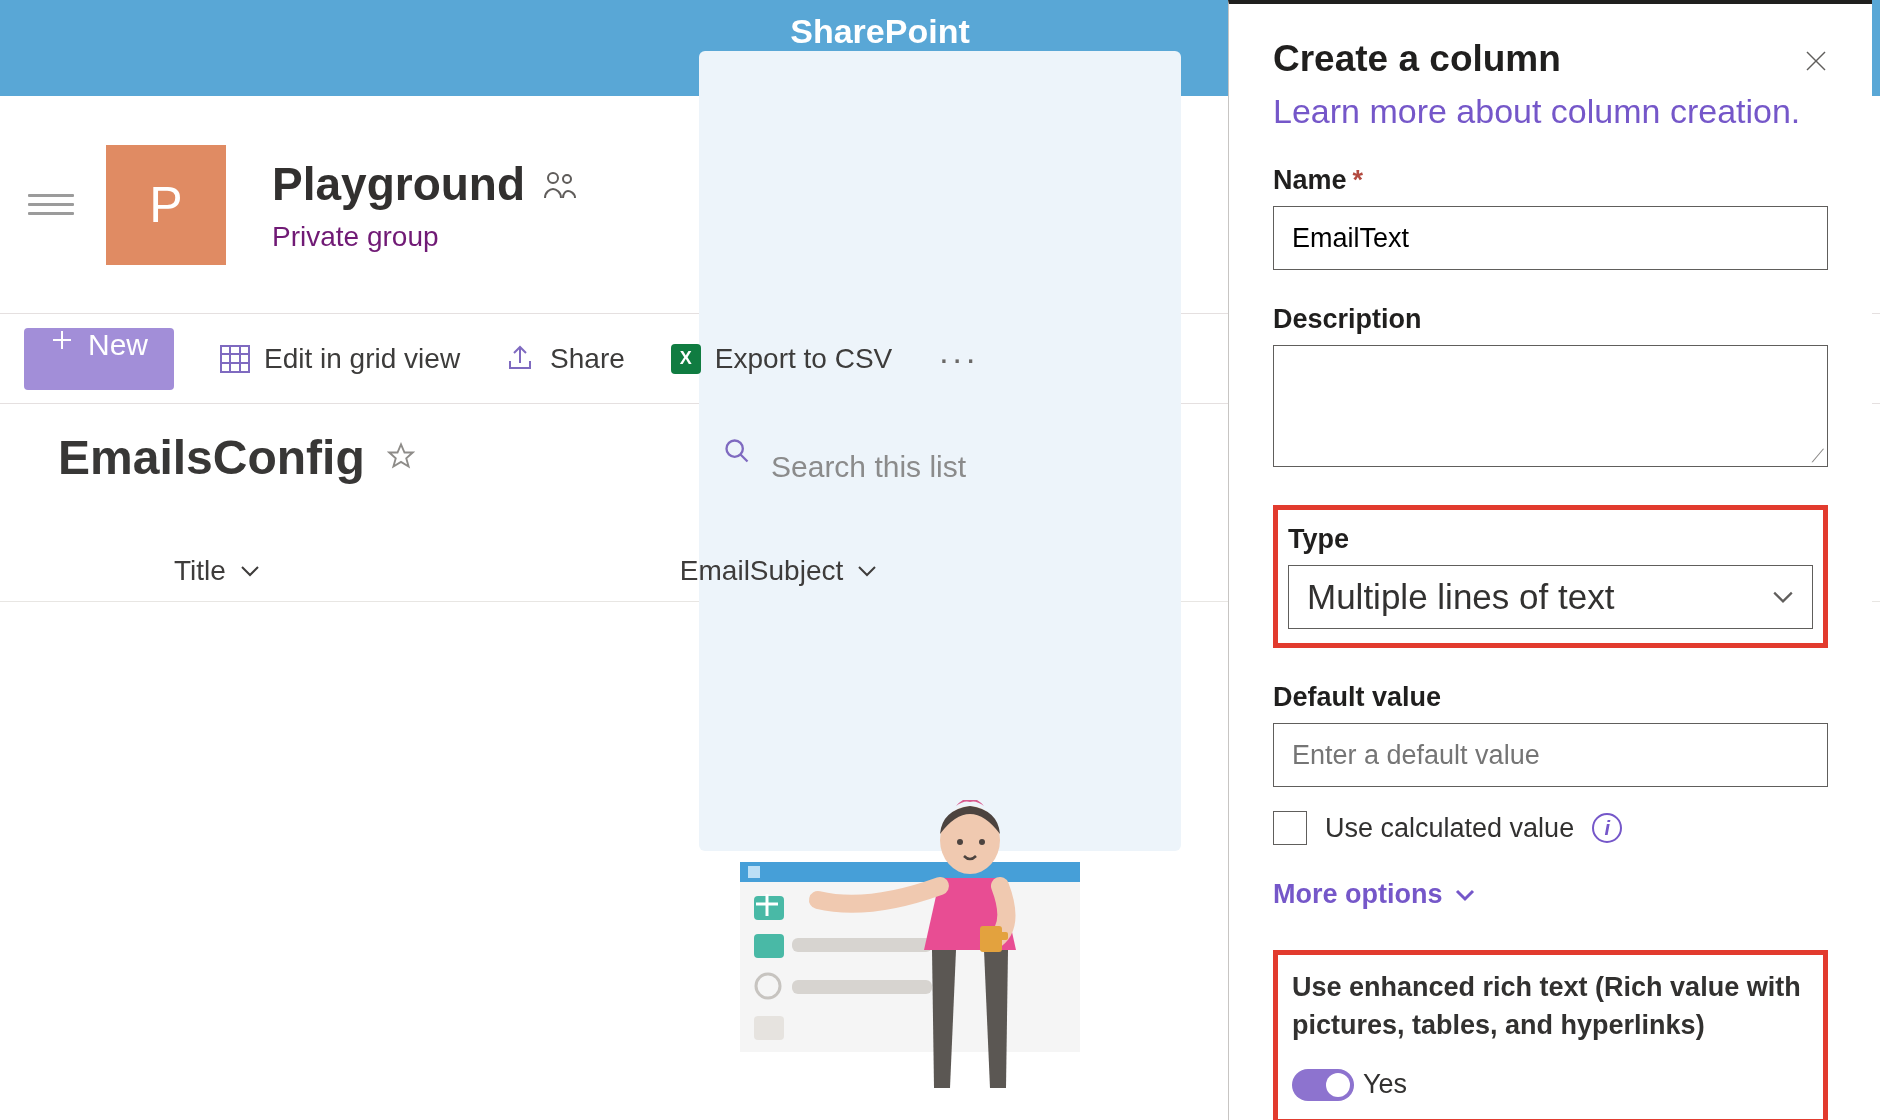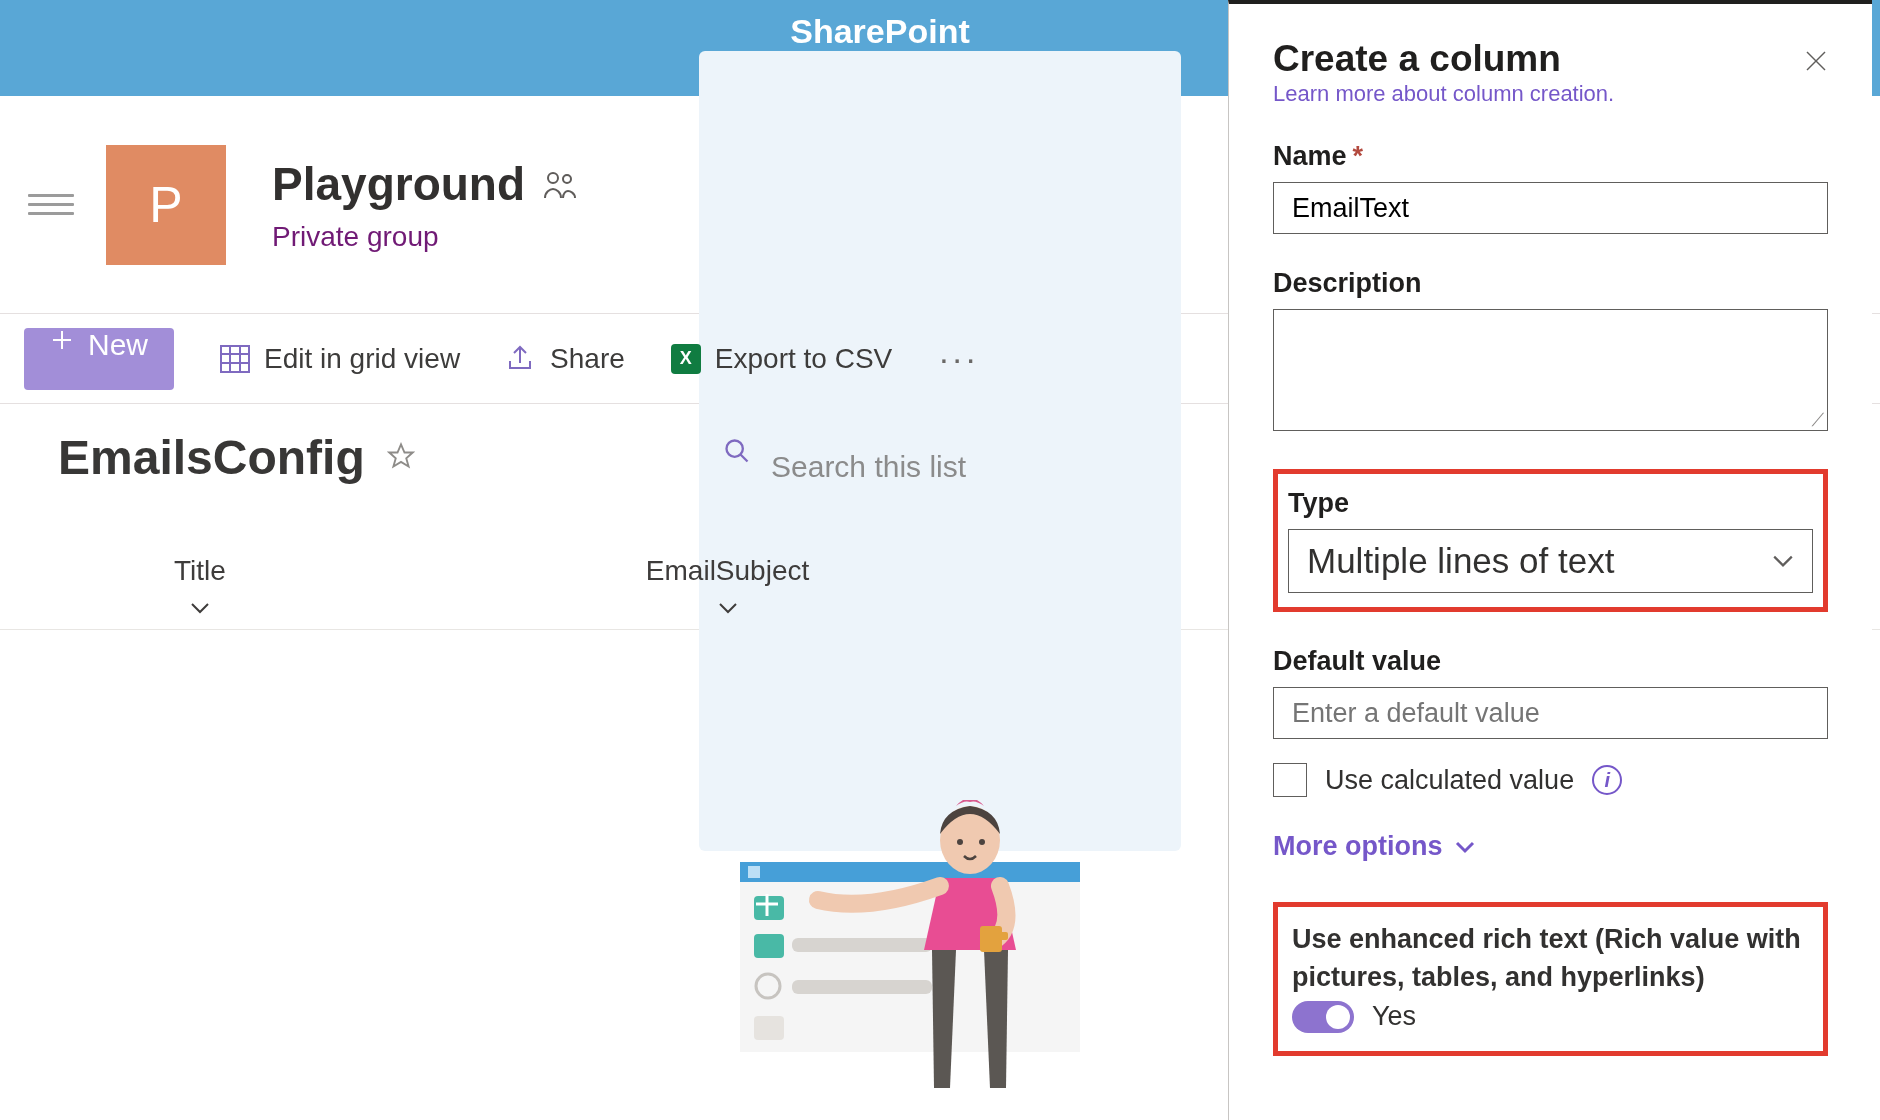--- a/index.html
+++ b/index.html
@@ -32,51 +32,51 @@
   .excel-ic{width:30px;height:30px;background:#107c41;border-radius:4px;display:inline-flex;align-items:center;justify-content:center;color:#fff;font-size:18px;font-weight:700;}
   .more-dots{font-size:34px;color:#6a6866;letter-spacing:2px;cursor:pointer;}
 
   
   .listtitle-row{padding:26px 58px 10px;display:flex;align-items:center;gap:22px;}
   .listtitle{font-size:48px;font-weight:700;color:#383736;}
   .star{color:#8e8c89;}
 
   
   .cols{display:flex;padding:60px 58px 14px 174px;gap:420px;border-bottom:1px solid #e8e6e3;font-size:28px;color:#3e3c3b;}
-  .colhead{display:flex;align-items:center;gap:14px;cursor:pointer;flex-direction:column;}
+  .colhead{display:flex;align-items:center;gap:14px;cursor:pointer;}
   .addcol{display:flex;align-items:center;gap:12px;margin-left:auto;margin-right:20px;cursor:pointer;}
 
   
   .emptywrap{position:absolute;top:800px;left:740px;}
 
   
   .panel{position:absolute;top:0;right:8px;width:644px;height:1120px;background:#fff;border-left:1px solid #c7c5c3;border-top:4px solid #201f1e;padding:34px 44px 0 44px;overflow:hidden;}
   .panel-head{display:flex;align-items:flex-start;justify-content:space-between;}
   .panel-title{font-size:37px;font-weight:700;color:#201f1e;}
   .close-x{font-size:30px;color:#605e5c;cursor:pointer;padding-top:8px;}
-  .learnmore{color:#7557c9;font-size:22px;margin-top:1px;display:inline-block;cursor:pointer;}
+  .learnmore{color:#7557c9;font-size:34px;margin-top:12px;display:inline-block;cursor:pointer;}
   .fld{margin-top:34px;}
   .fld-label{font-size:27px;font-weight:700;color:#201f1e;margin-bottom:10px;display:flex;gap:6px;}
   .req{color:#b34a3f;}
-  .txtinput{width:100%;height:52px;border:1px solid #605e5c;font-size:27px;padding:16px 18px;background:#fff;outline:none;}
+  .txtinput{width:100%;height:64px;border:1px solid #605e5c;font-size:27px;padding:16px 18px;background:#fff;outline:none;}
   .txtarea{width:100%;height:122px;border:1px solid #605e5c;font-size:27px;padding:12px 18px;resize:none;background:#fff;outline:none;}
   .txtarea-wrap{position:relative;}
   .resize-handle{position:absolute;right:4px;bottom:4px;color:#8a8886;font-size:18px;}
   .selectwrap{position:relative;}
   .select{width:100%;height:64px;border:1px solid #605e5c;font-size:35px;padding:0 18px;background:#fff;display:flex;align-items:center;justify-content:space-between;cursor:pointer;}
   .select svg{color:#605e5c;}
   .callout{border:5px solid #e23b2e;padding:14px 10px;margin-top:34px;}
   .callout-inner .fld{margin-top:0;}
   .chkrow{display:flex;align-items:center;gap:18px;margin-top:24px;font-size:27px;}
   .chkbox{width:34px;height:34px;border:1px solid #605e5c;background:#fff;cursor:pointer;}
   .info-ic{width:30px;height:30px;border:2px solid #7557c9;border-radius:50%;display:inline-flex;align-items:center;justify-content:center;color:#7557c9;font-size:20px;font-style:italic;font-weight:600;cursor:help;}
   .moreopt{display:flex;align-items:center;gap:12px;color:#7557c9;font-size:27px;font-weight:600;margin-top:34px;cursor:pointer;}
   .callout2{border:5px solid #e23b2e;padding:14px 14px 18px;margin-top:40px;}
   .rtlabel{font-size:27px;font-weight:700;line-height:1.4;}
-  .toggle-row{display:flex;align-items:center;gap:18px;margin-top:4px;}
+  .toggle-row{display:flex;align-items:center;gap:9px;margin-top:24px;}
   .toggle{width:62px;height:32px;background:#8d73cf;border-radius:16px;position:relative;cursor:pointer;}
   .toggle .knob{position:absolute;right:4px;top:4px;width:24px;height:24px;background:#fff;border-radius:50%;}
   .toggle-txt{font-size:27px;}
 </style>
 </head>
 <body>
 
 <div class="suitebar">
   <div class="waffle">
     <span></span>

